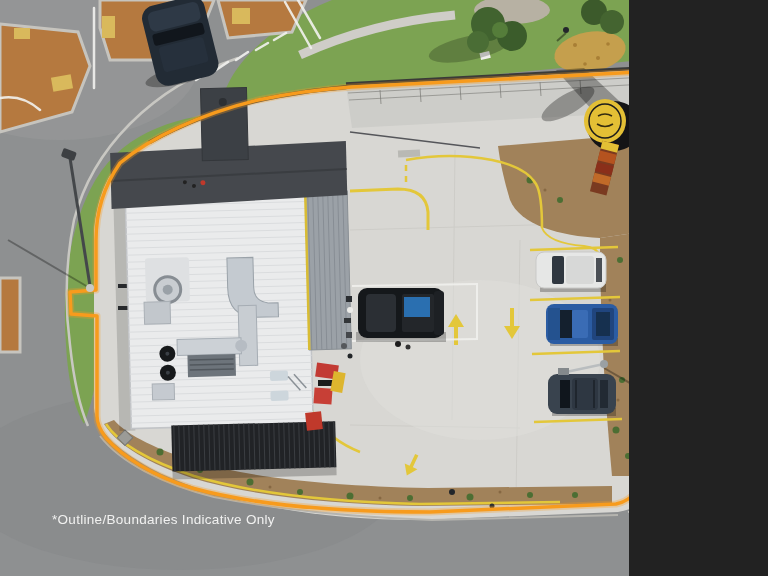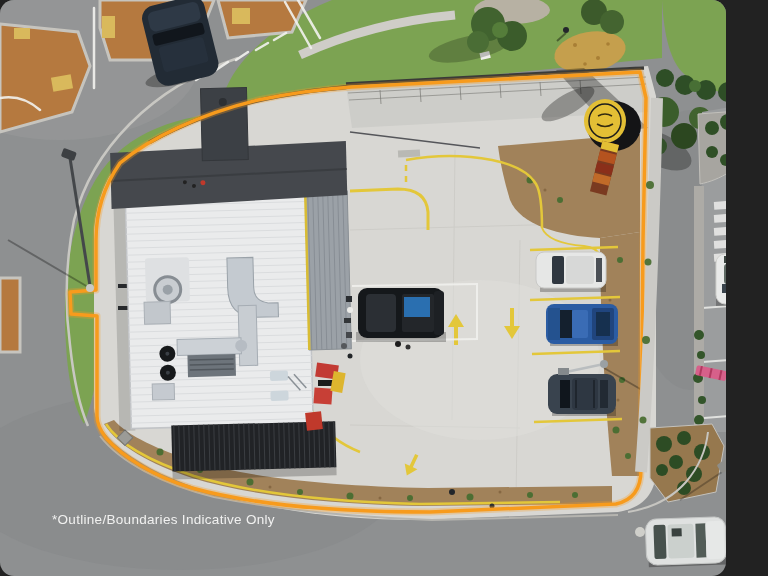--- a/index.html
+++ b/index.html
@@ -1,17 +1,17 @@
 <!DOCTYPE html>
 <html style="--road: #8E9091; --roadLight: #9B9D9E; --concrete: #D8D7D3; --concreteLight: #E0DFDB; --footpath: #C9C8C3; --grass: #7CA352; --grassDark: #5F8A3E; --mulch: #A1825A; --tan: #B5793F; --tactile: #D9B95C; --boundary: #F79B1D; --marking: #E3C73A; --roofWhite: #EAEBEC; --roofDark: #45484D; --roofGrey: #9BA1A7; --canopy: #212326; --signYellow: #E3BF35; --signBlack: #141416; --umbrellaRed: #C23A33;"><head>
 <meta charset="utf-8">
 <style>
   html,body{margin:0;padding:0;background:#222;}
-  .stage{position:relative;width:726px;height:576px;overflow:hidden;
-         font-family:"Liberation Sans", sans-serif;border-radius:14px;}
+  .stage{position:relative;width:629px;height:576px;overflow:hidden;
+         font-family:"Liberation Sans", sans-serif;}
   svg{display:block}
   
   .road      {fill:var(--road,#8E9091)}
   .roadlight {fill:var(--roadLight,#9B9D9E)}
   .pad       {fill:var(--concrete,#D8D7D3)}
   .padlight  {fill:var(--concreteLight,#E0DFDB)}
   .grass     {fill:var(--grass,#7CA352)}
   .grassdark {fill:var(--grassDark,#5F8A3E)}
   .mulch     {fill:var(--mulch,#A1825A)}
   .tan       {fill:var(--tan,#B5793F)}

